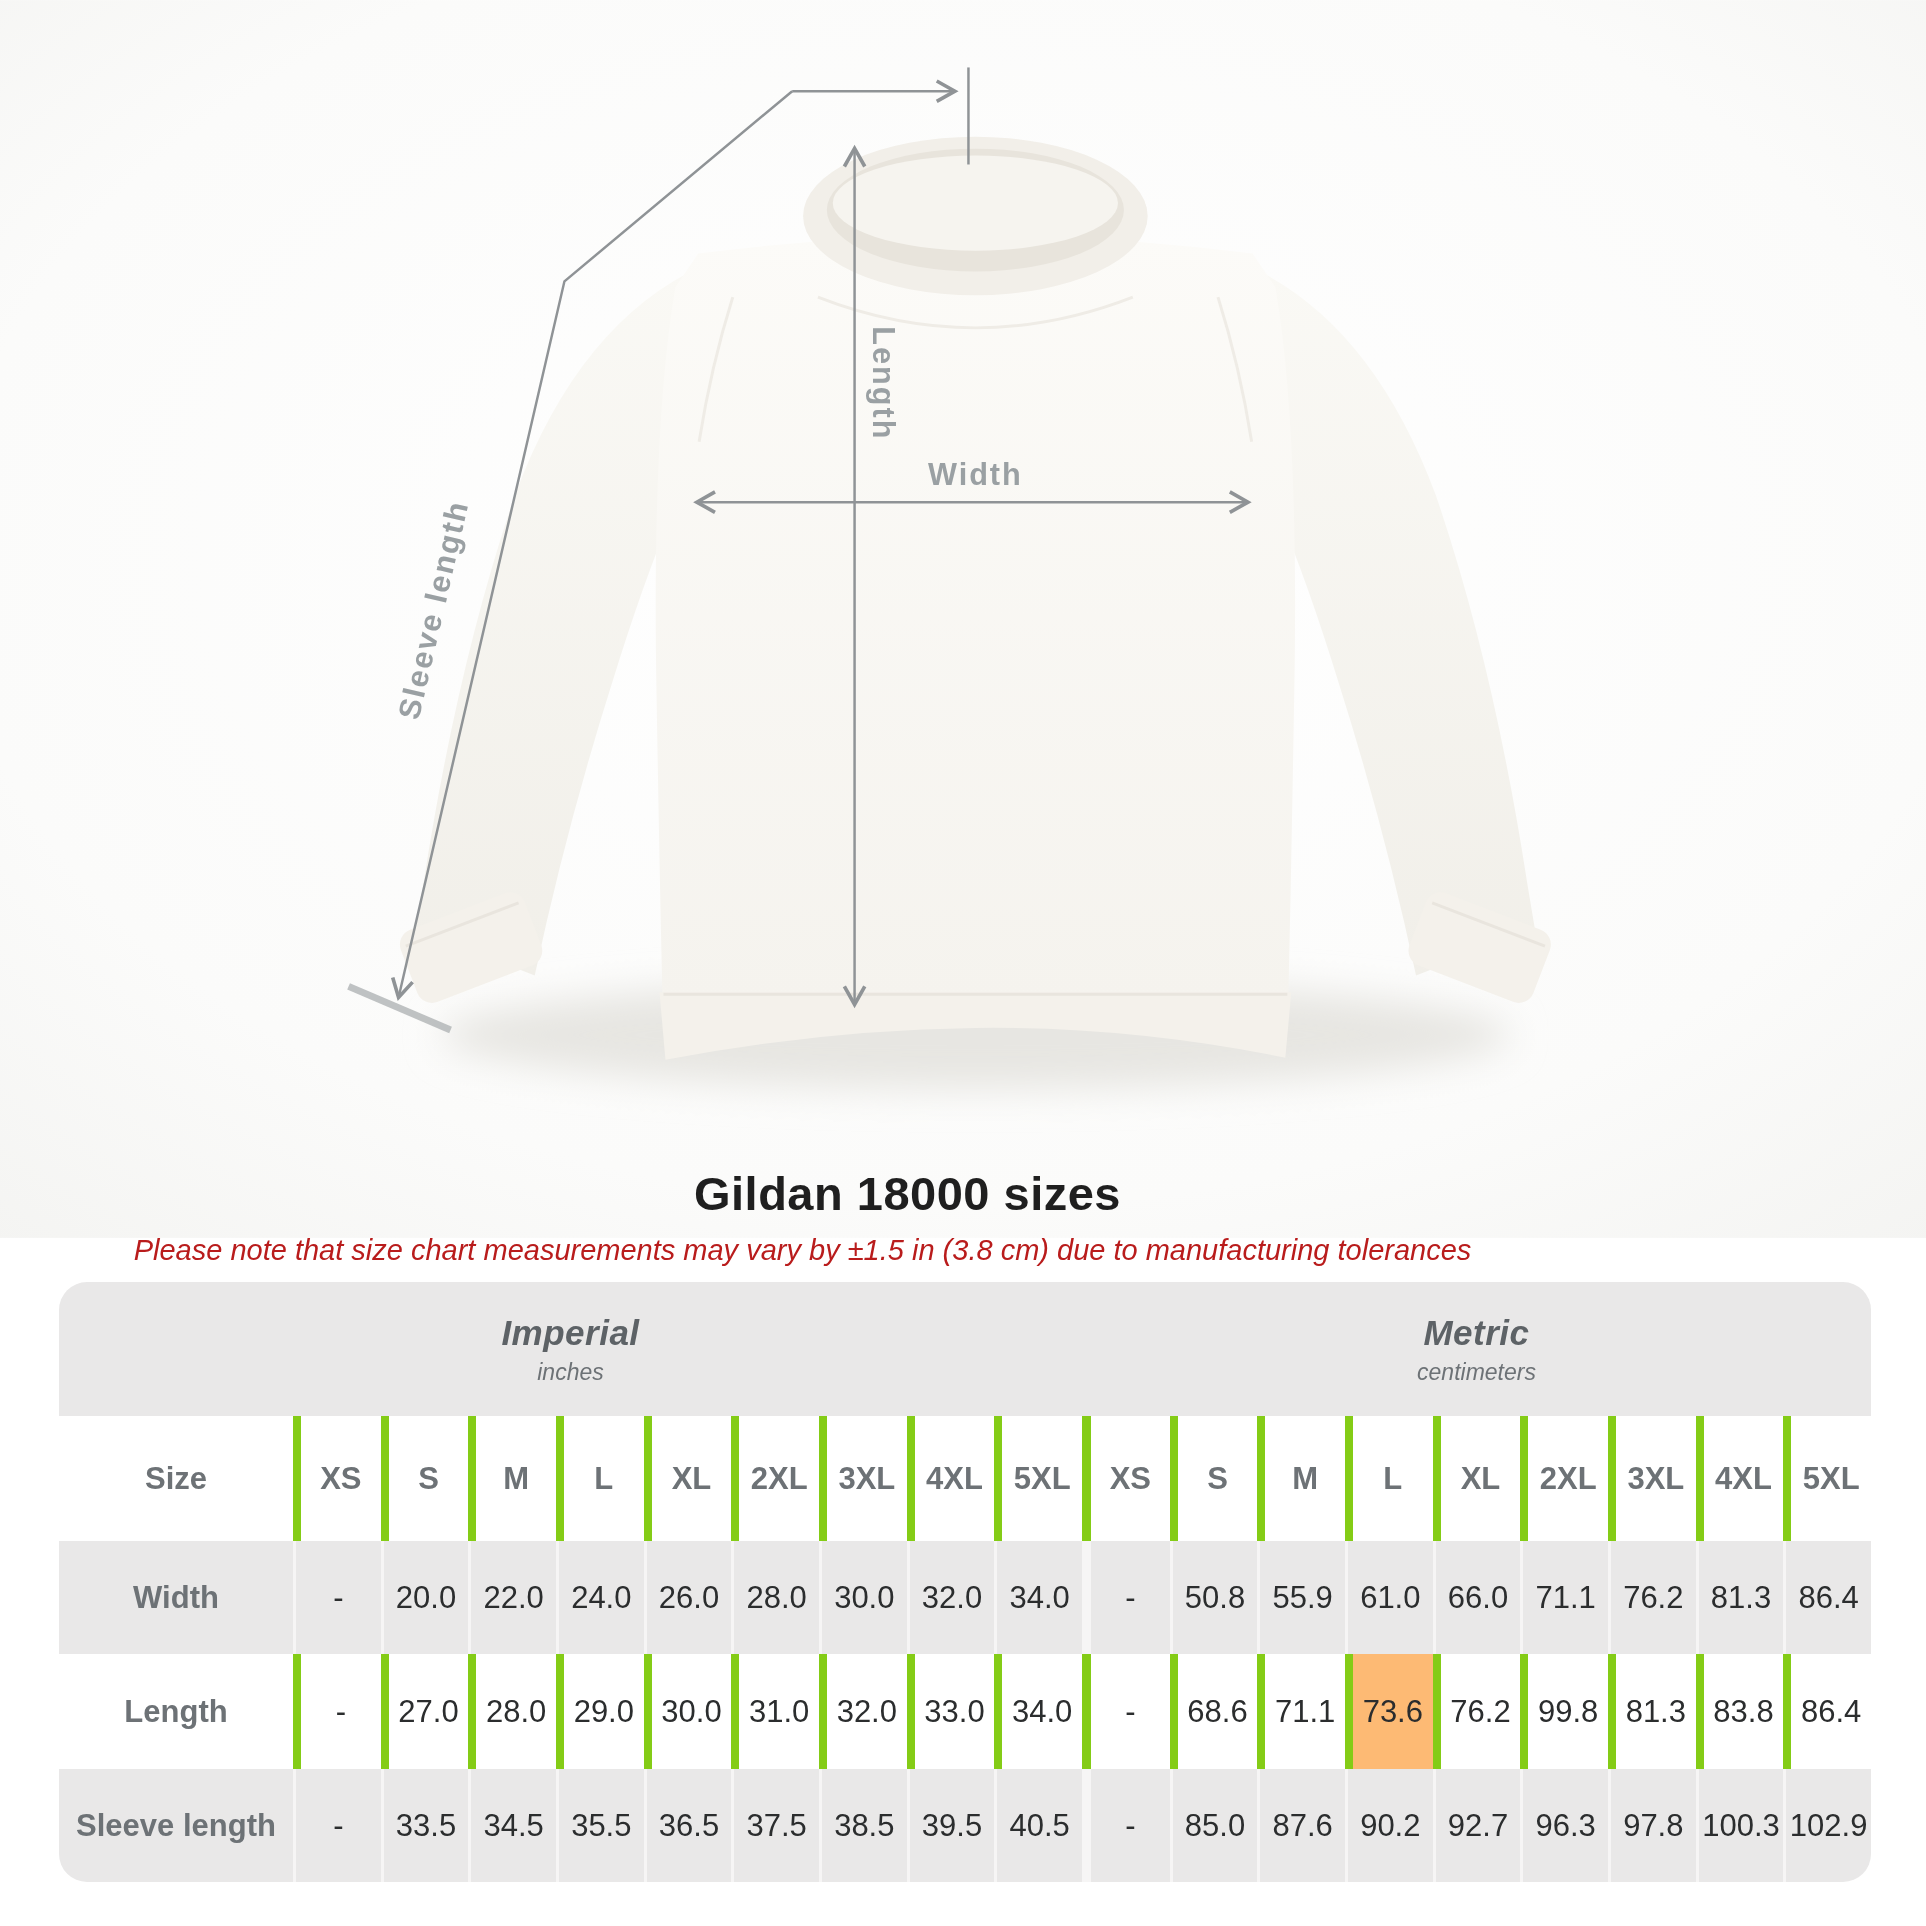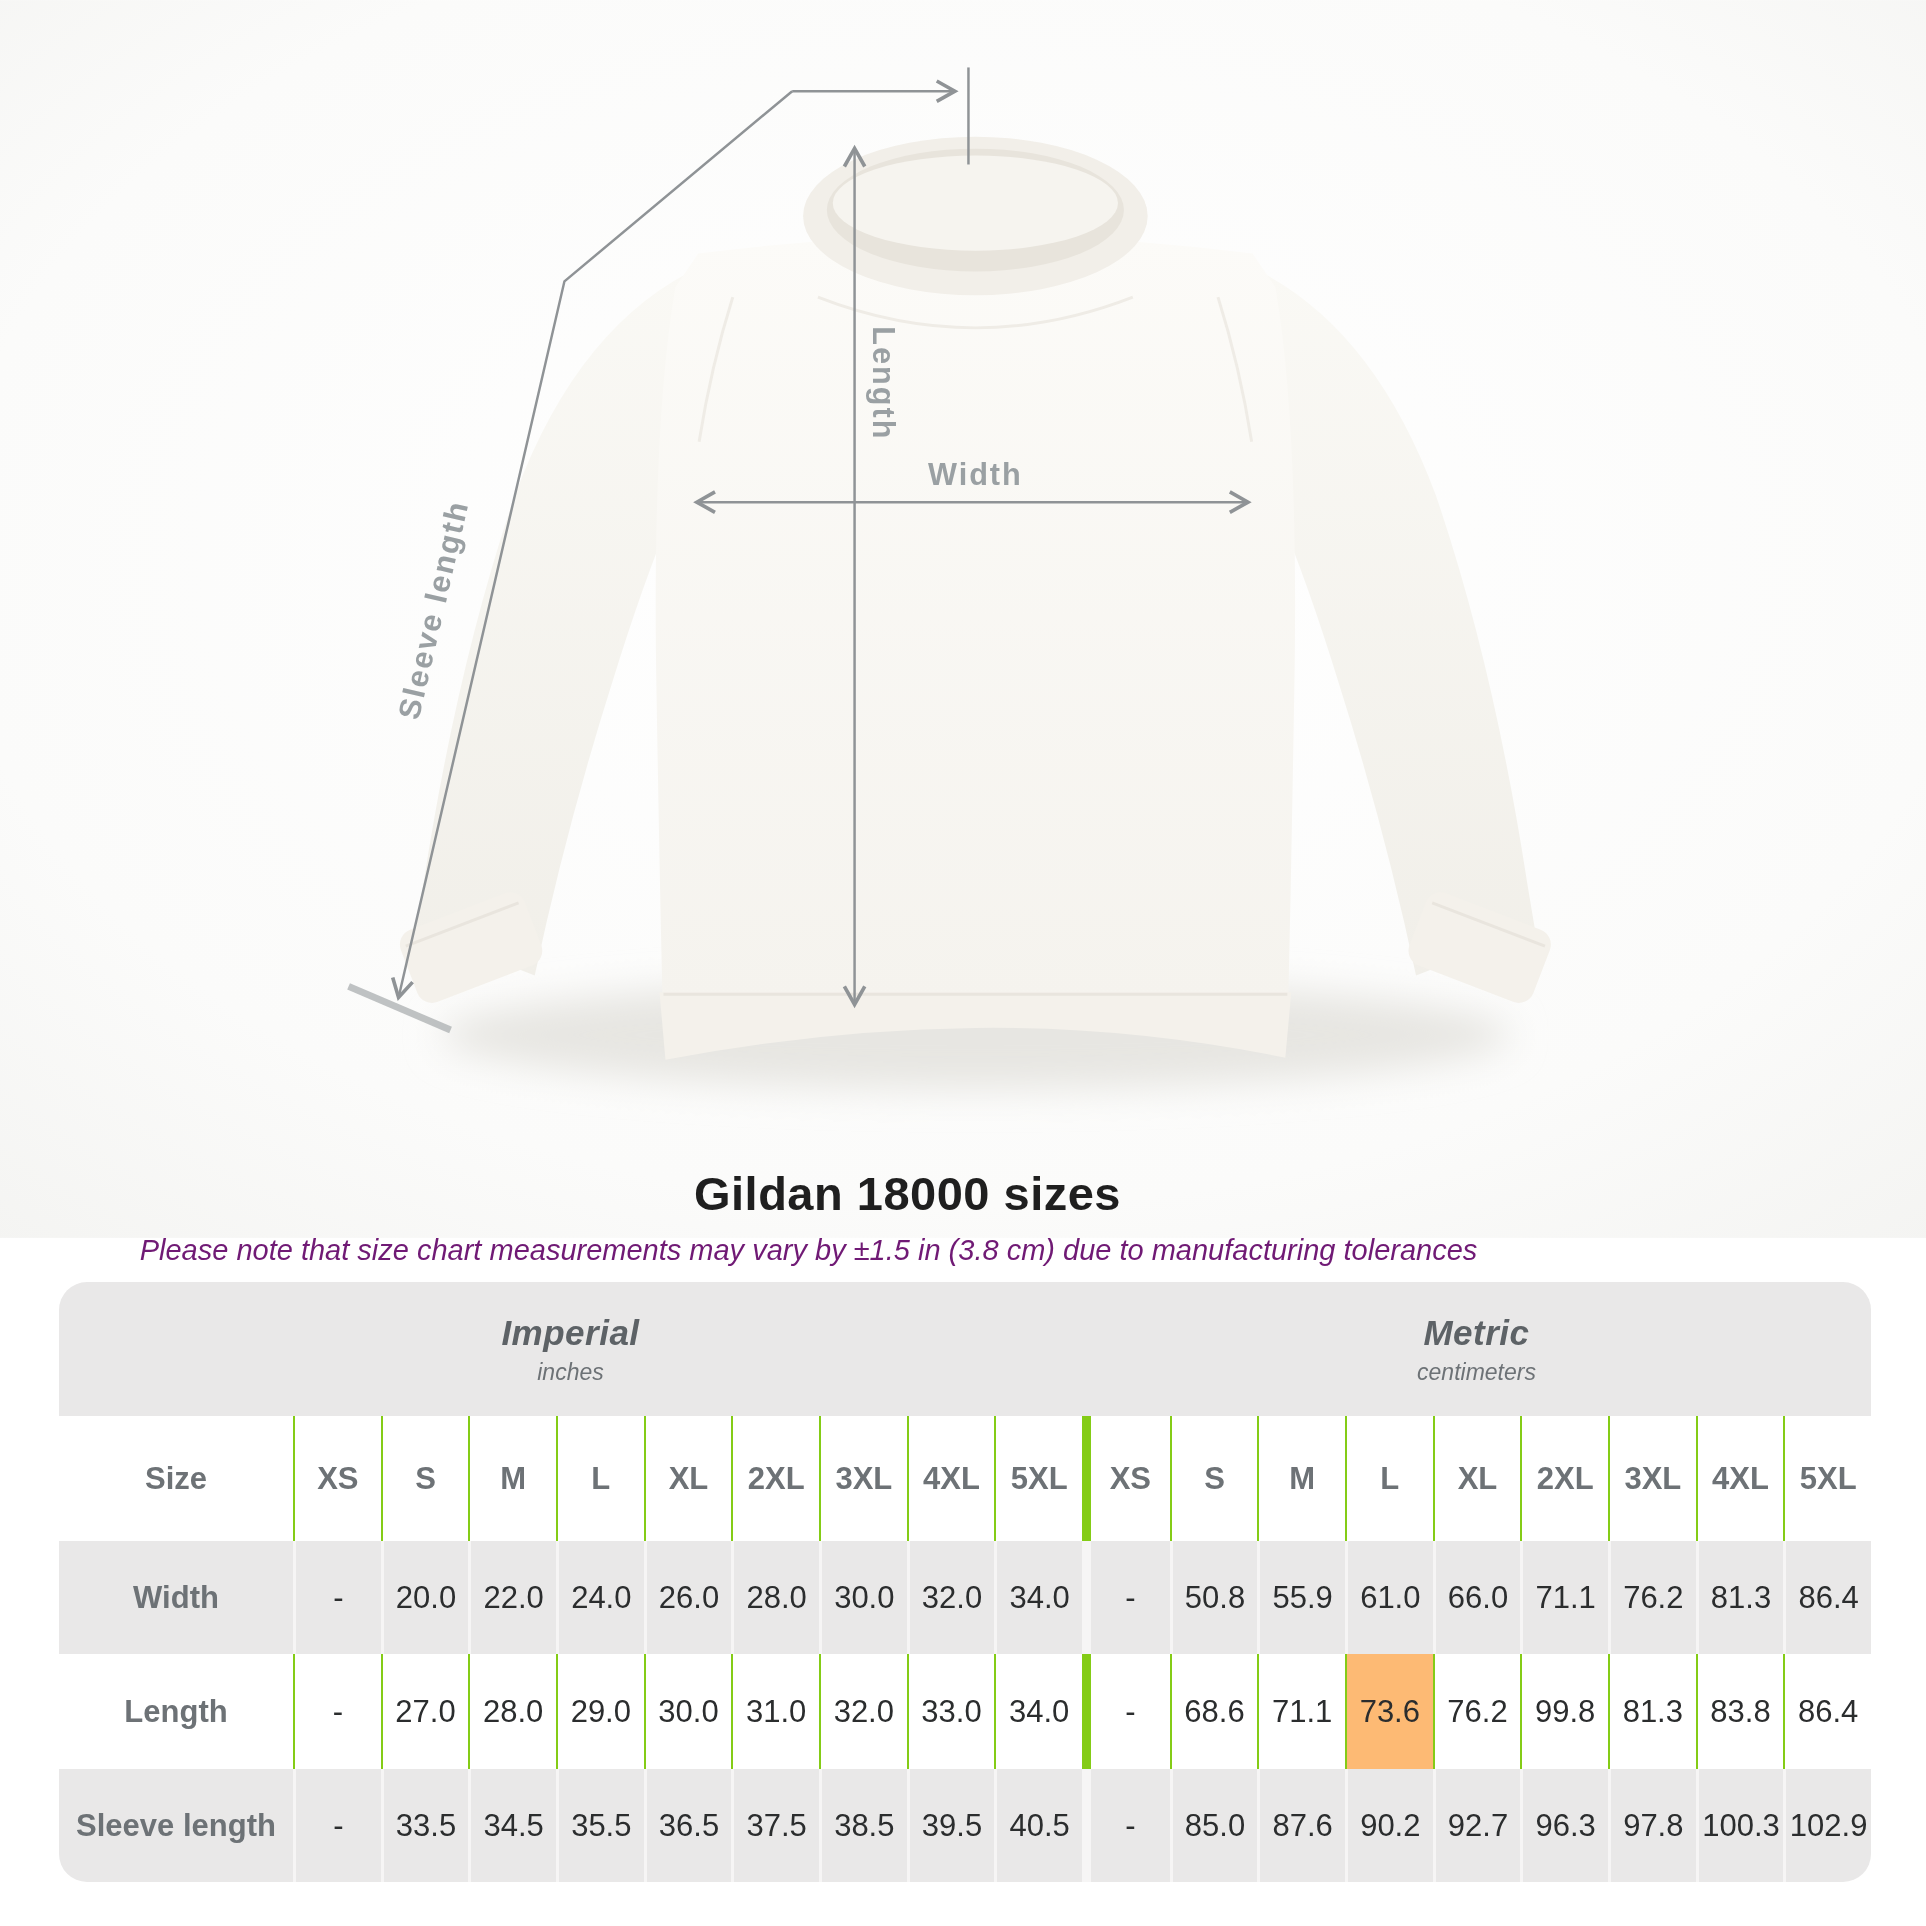--- a/index.html
+++ b/index.html
@@ -8,40 +8,40 @@
   .stage{position:absolute;inset:0;}
 
   
   .photo{position:absolute;left:0;top:0;width:1927px;height:1238px;}
   .photo svg{position:absolute;left:0;top:0;}
 
   
   .title{position:absolute;left:0;top:1166px;width:1815px;text-align:center;
          font-size:47px;font-weight:bold;color:#1f1f1f;letter-spacing:0.5px;}
   .subtitle{position:absolute;left:0;top:1234px;width:1605px;text-align:center;
-         font-size:29px;font-style:italic;color:#701a75;padding-left:6px;}
+         font-size:29px;font-style:italic;color:#b91c1c;}
 
   
   .size-table{position:absolute;left:59px;top:1282px;width:1812px;height:599px;
       display:grid;grid-template-columns:234px repeat(18,1fr);
       grid-template-rows:134px 125px 113px 115px 113px;}
   .band{background:#e9e8e8;display:flex;flex-direction:column;align-items:center;
       justify-content:center;row-gap:6px;}
   .band-imp{grid-column:1 / span 10;border-top-left-radius:28px;}
   .band-met{grid-column:11 / span 9;border-top-right-radius:28px;}
   .band .uname{font-size:35px;font-weight:bold;font-style:italic;color:#5d6266;letter-spacing:0.5px;}
   .band .uunit{font-size:23px;font-style:italic;color:#6d7276;}
 
   .cell{display:flex;align-items:center;justify-content:center;
         box-sizing:border-box;font-size:31px;}
   .rowG{background:#e9e8e8;}
   .hdr{font-weight:bold;color:#6d7276;}
   .lbl{font-weight:bold;color:#6d7276;}
   .num{color:#2b2d2e;}
-  .sepW{border-left:2px solid #84cc16;}   
+  .sepW{border-left:8px solid #84cc16;}   
   .sepG{border-left:3px solid #f6f5f5;}   
   .divW{border-left-width:9px;}
   .divG{border-left-width:9px;}
   .blc{border-bottom-left-radius:28px;}
   .brc{border-bottom-right-radius:28px;}
 </style>
 </head>
 <body>
 
 <div class="stage">

